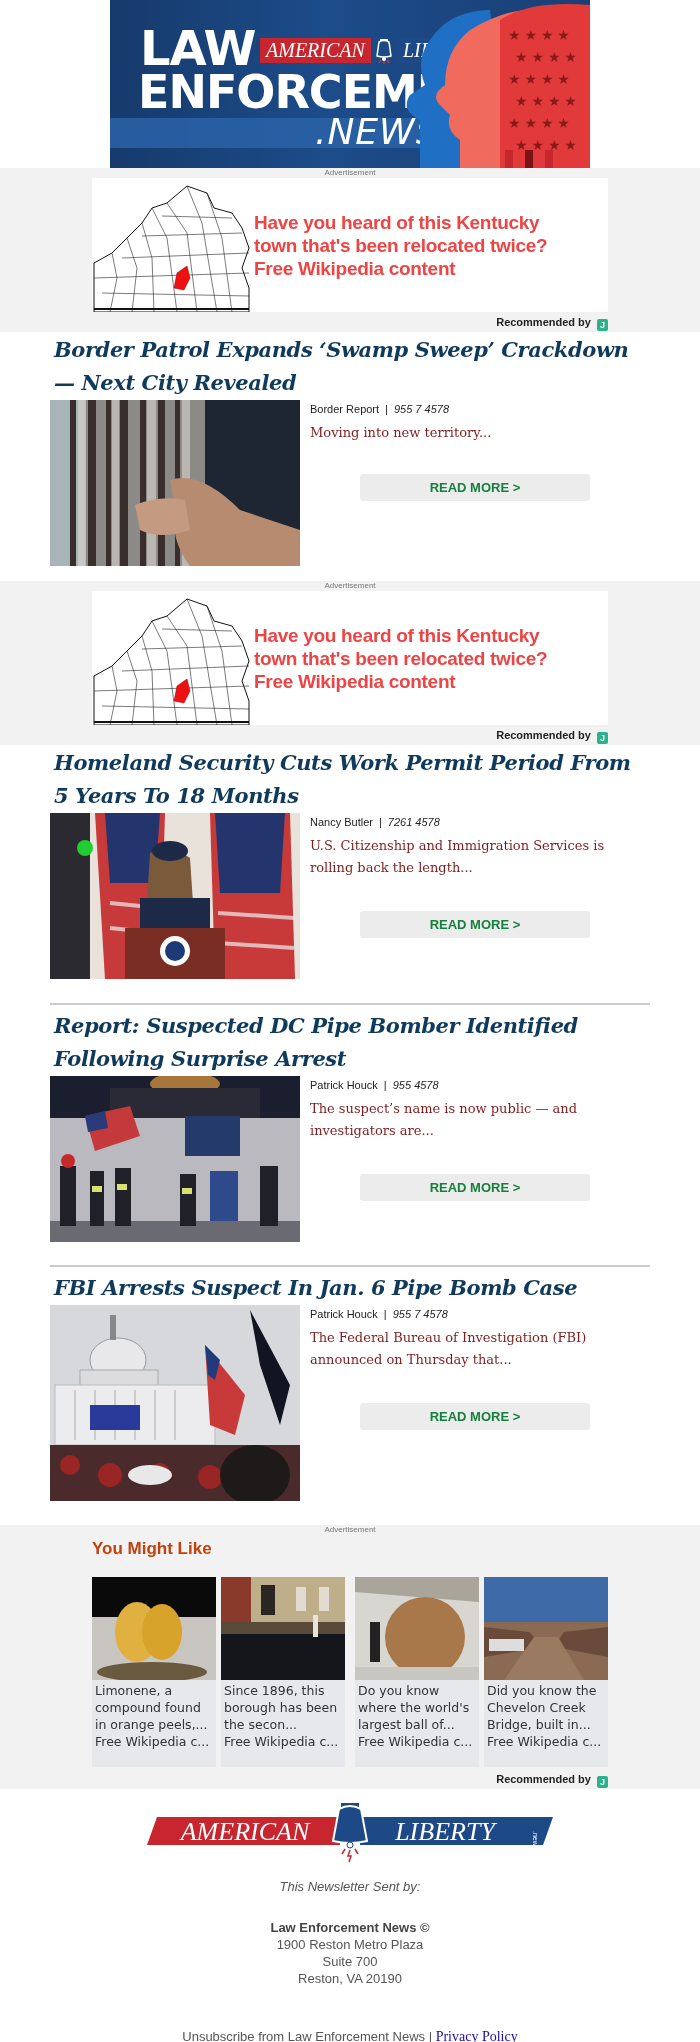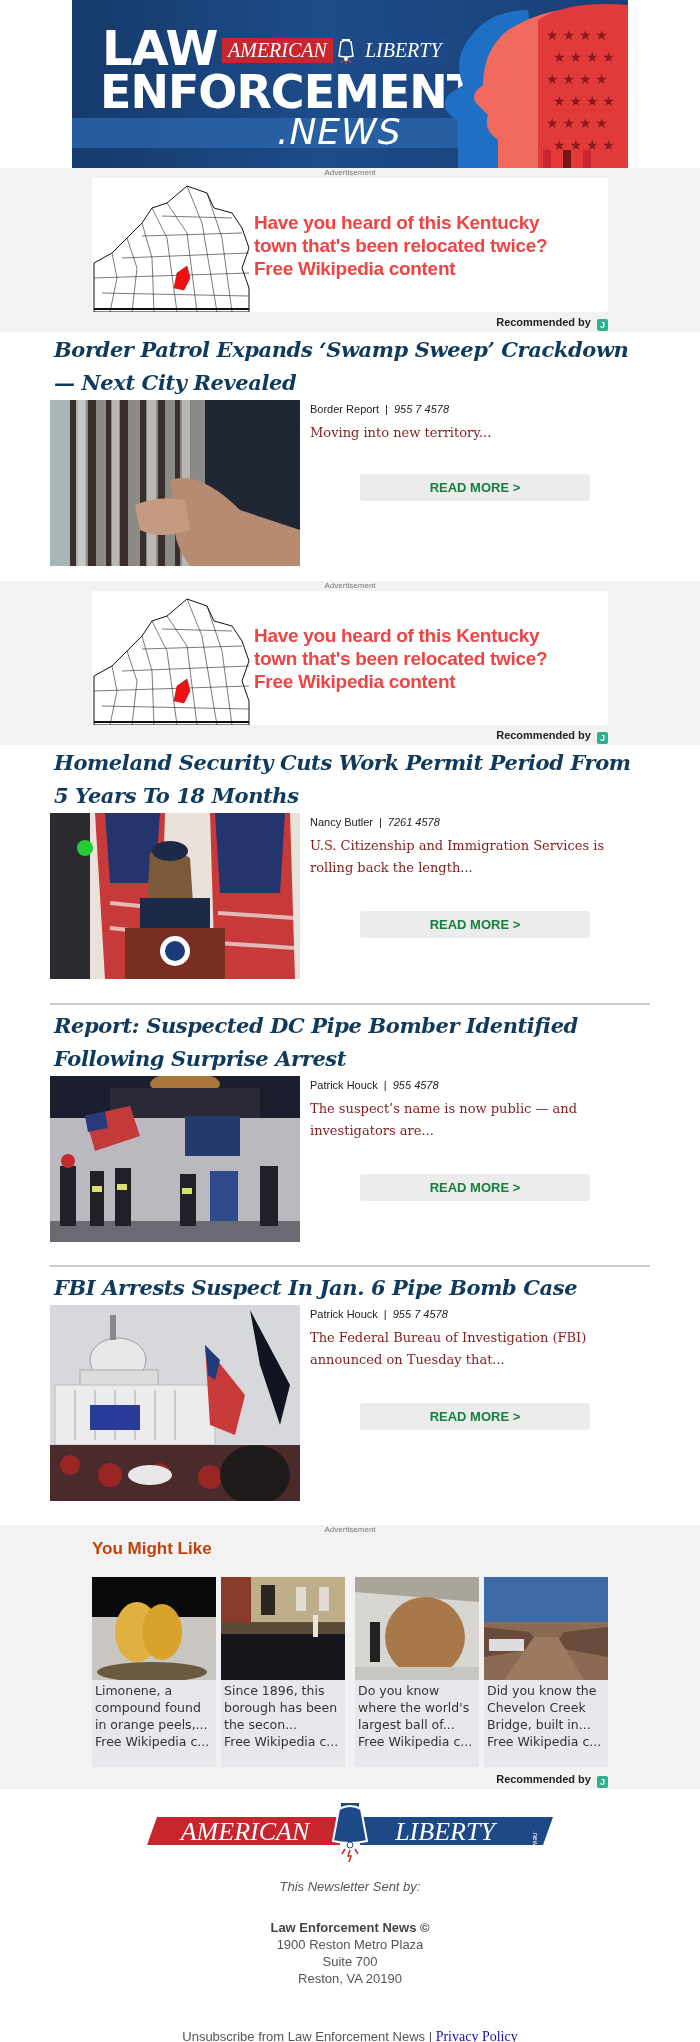--- a/index.html
+++ b/index.html
@@ -1,20 +1,20 @@
 <!DOCTYPE html>
 <html><head>
 <meta charset="utf-8">
 <style>
   * { box-sizing: border-box; margin: 0; padding: 0; }
   body { width: 700px; background: #ffffff; font-family: "Liberation Sans", sans-serif; color: #222; }
   .wrap { width: 700px; position: relative; }
 
   
-  .banner { position: relative; width: 556px; height: 168px; margin: 0 auto; overflow: hidden;
+  .banner { position: relative; width: 480px; height: 168px; margin: 0 auto; overflow: hidden;
     background: linear-gradient(90deg, #163a6b 0%, #1c4c8a 45%, #1a3f74 100%); }
   .banner .stripe { position: absolute; left: 0; top: 118px; width: 420px; height: 30px; background: #2a63a8; opacity: .85; }
   .banner .law { position: absolute; left: 30px; top: 24px; color: #fff; font-family: "DejaVu Sans", sans-serif; font-weight: bold; font-size: 48px; letter-spacing: -1px; line-height: 48px; }
   .banner .enf { position: absolute; left: 28px; top: 68px; color: #fff; font-family: "DejaVu Sans", sans-serif; font-weight: bold; font-size: 46px; letter-spacing: -1px; line-height: 48px; }
   .banner .news { position: absolute; left: 205px; top: 112px; color: #fff; font-family: "DejaVu Sans", sans-serif; font-size: 36px; font-style: italic; line-height: 40px; letter-spacing: 1px; }
   .banner .al-badge { position: absolute; left: 150px; top: 36px; display: flex; align-items: center; }
   .al-red { background: #c8262e; color: #fff; font-family: "Liberation Serif", serif; font-style: italic; font-size: 20px; padding: 1px 6px; }
   .al-blue { background: #1d4a87; color: #fff; font-family: "Liberation Serif", serif; font-style: italic; font-size: 20px; padding: 1px 6px; }
   .al-bell { width: 26px; height: 28px; position: relative; }
   .al-bell svg { display:block; }
@@ -311,21 +311,21 @@
               <circle cx="160" cy="172" r="12"></circle>
             </g>
           <ellipse cx="100" cy="170" rx="22" ry="10" fill="#e8e8e8"></ellipse>
           <ellipse cx="205" cy="170" rx="35" ry="30" fill="#1e1a1a"></ellipse>
         </svg>
       </div>
       <div class="art-info">
         <div class="byline">
           <span>Patrick Houck</span><span class="sep">|</span><span class="num">955 7 4578</span>
         </div>
-        <p class="summary">The Federal Bureau of Investigation (FBI) announced on Tuesday that...</p>
+        <p class="summary">The Federal Bureau of Investigation (FBI) announced on Thursday that...</p>
         <a class="read-more" style="top:98px;">READ MORE &gt;</a>
       </div>
     </div>
   </div>
 
   <div class="yml-band" style="margin-top:10px;">
     <div class="ad-label">Advertisement</div>
     <div class="yml-title">You Might Like</div>
     <div class="yml-grid">
       <div class="yml-card">

